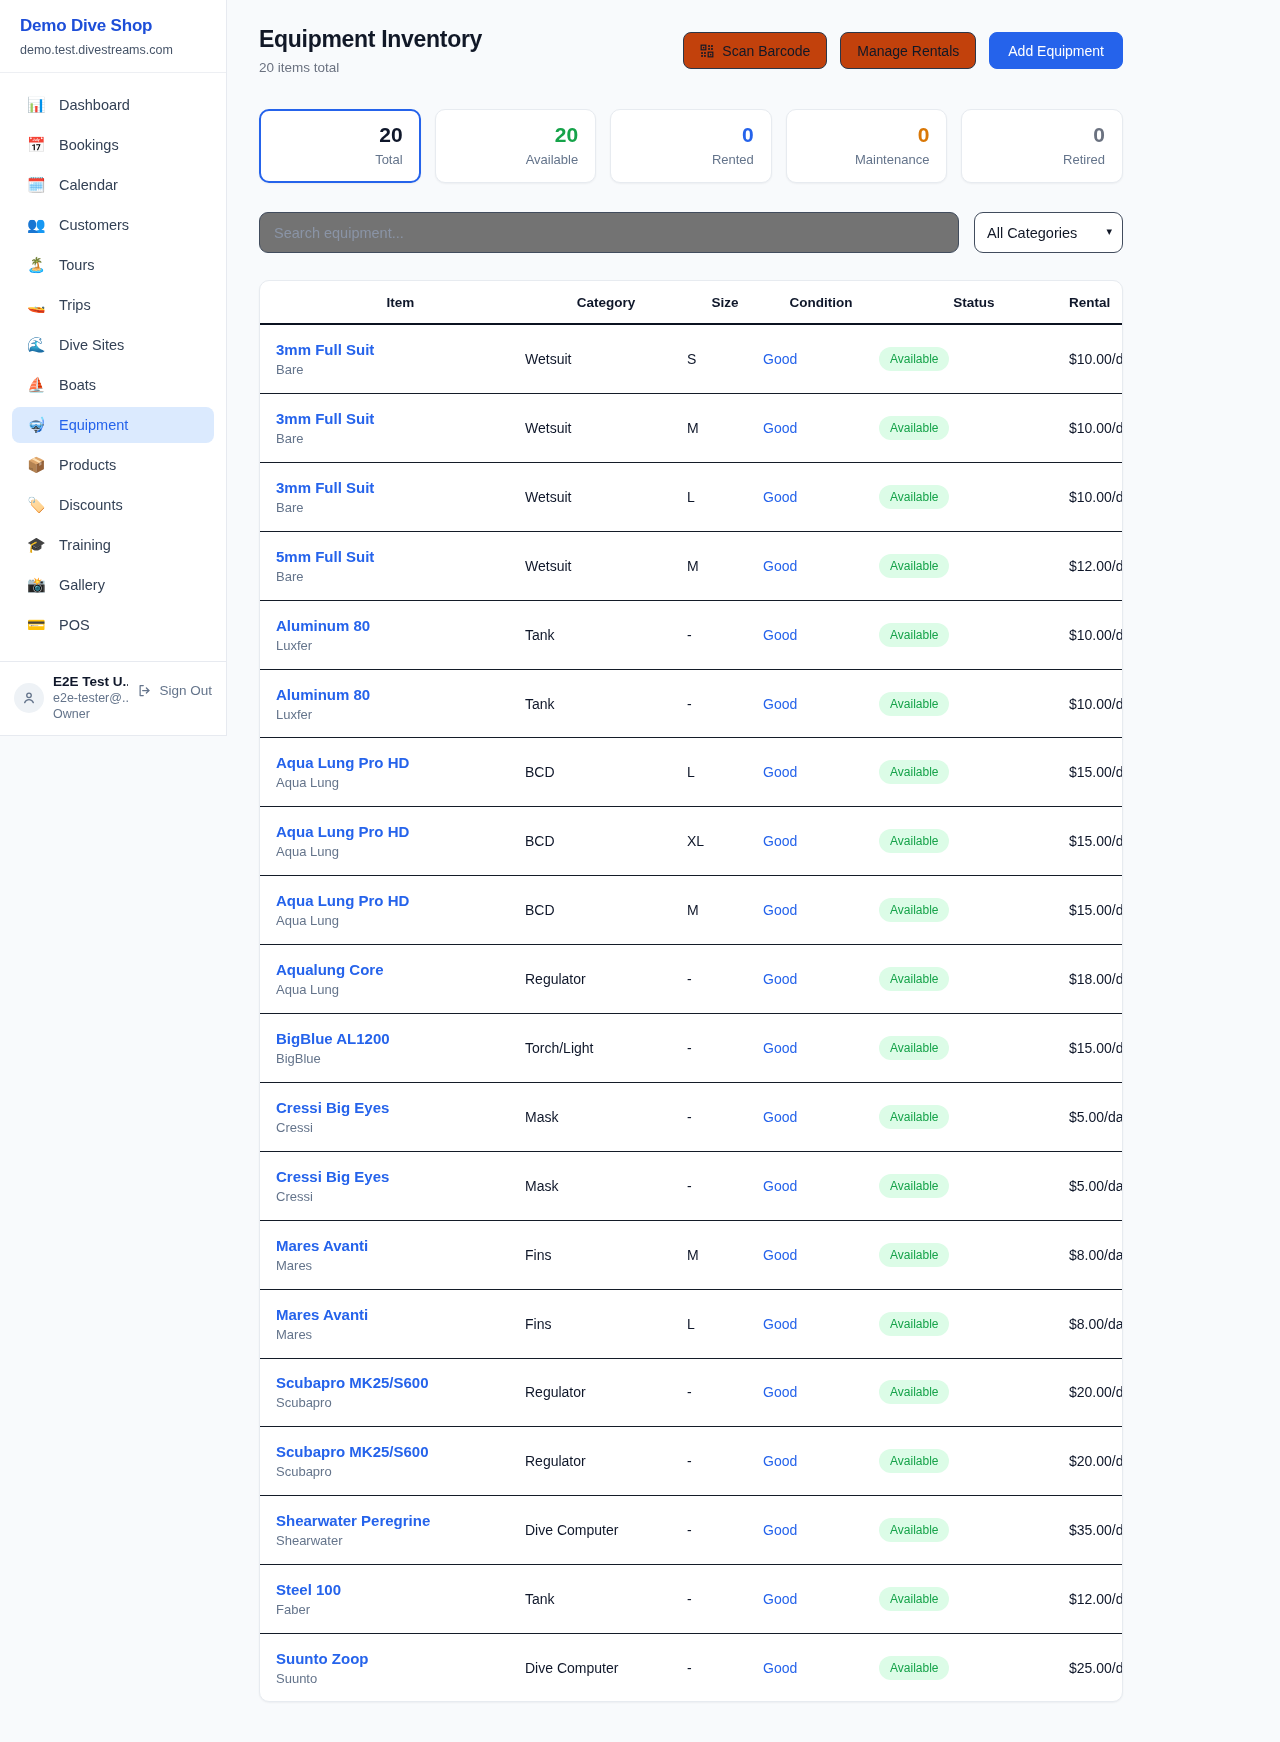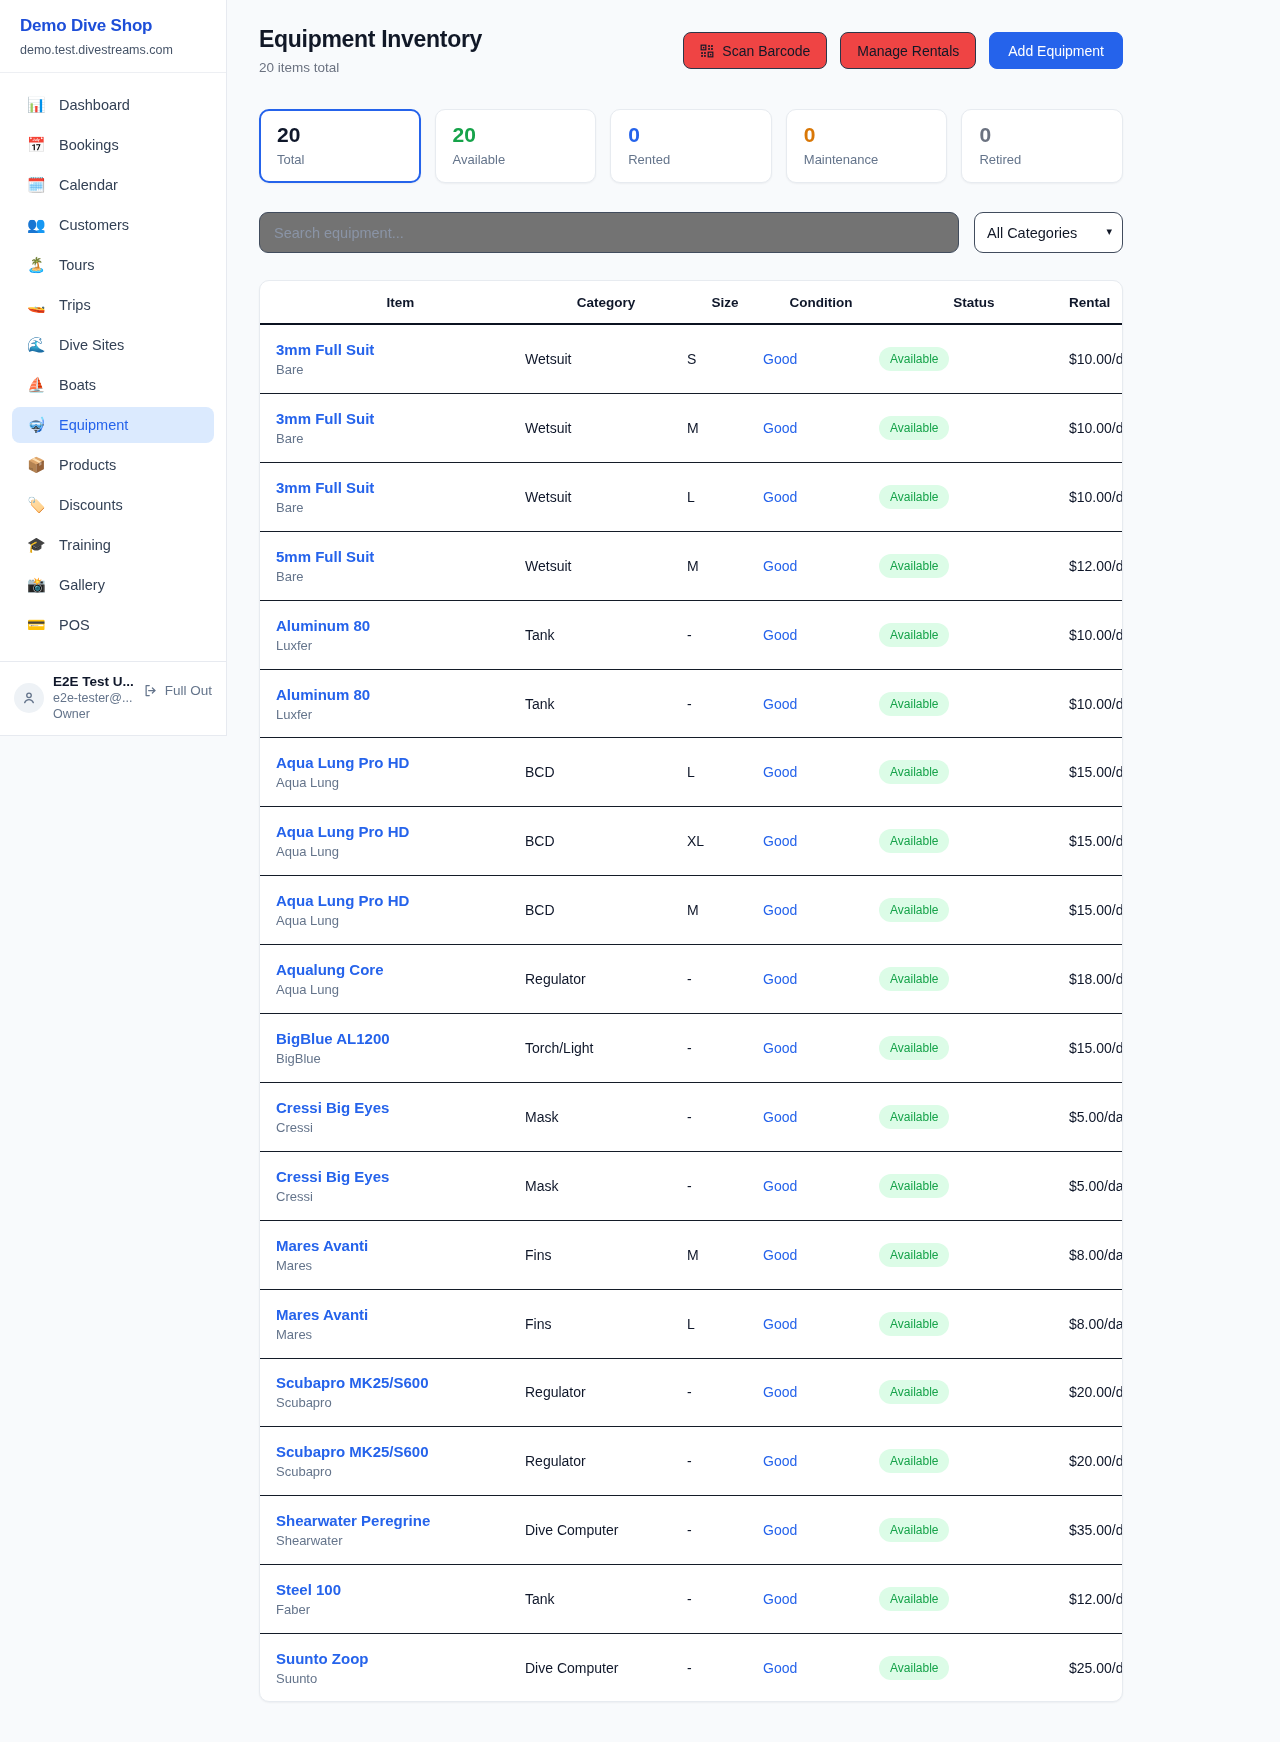--- a/index.html
+++ b/index.html
@@ -45,27 +45,27 @@
 
   
   .main { margin-left:227px; padding:26px 0 0 32px; }
   .container { width:864px; }
 
   .page-header { display:flex; justify-content:space-between; align-items:flex-start; margin-bottom:34px; }
   .page-title { font-size:23px; font-weight:800; color:#111827; letter-spacing:-0.3px; }
   .page-sub { font-size:13.5px; color:#6b7280; margin-top:7px; }
   .header-actions { display:flex; gap:13px; margin-top:6px; }
   .btn {
-    height:37px; padding:16px 16px; border-radius:8px; background:#ef4444;
+    height:37px; padding:16px 16px; border-radius:8px; background:#c2410c;
     border:1px solid #2b3648; color:#111827; font-size:14px; font-weight:500;
     display:inline-flex; align-items:center; gap:8px; cursor:pointer; font-family:inherit;
   }
   .btn-primary { background:#2563eb; border-color:#2563eb; color:#fff; padding:16px 18px; }
 
-  .stats { display:grid; grid-template-columns:repeat(5,1fr); gap:14px; margin-bottom:29px; }
+  .stats { display:grid; grid-template-columns:repeat(5,1fr); gap:14px; margin-bottom:29px;text-align:right; }
   .stat-card {
     background:#fff; border:1px solid #e7ebf0; border-radius:10px;
     padding:13px 17px 15px; box-shadow:0 1px 2px rgba(16,24,40,.05); cursor:pointer;
   }
   .stat-card.selected { border:2px solid #2563eb; padding:12px 16px 14px; }
   .stat-value { font-size:21px; font-weight:800; line-height:1.15; }
   .stat-label { font-size:13px; color:#64748b; margin-top:5px; }
 
   .filter-row { display:flex; gap:15px; margin-bottom:27px; }
   .search-input {
@@ -181,21 +181,21 @@
       <div class="user-name">E2E Test U...</div>
       <div class="user-email">e2e-tester@...</div>
       <div class="user-role">Owner</div>
     </div>
     <div class="signout">
       <svg width="15" height="15" viewBox="0 0 24 24" fill="none" stroke="currentColor" stroke-width="2" stroke-linecap="round" stroke-linejoin="round">
         <path d="M10 4H5v16h5"></path>
         <path d="M15 8l4 4-4 4"></path>
         <path d="M19 12H9"></path>
       </svg>
-      <span>Full Out</span>
+      <span>Sign Out</span>
     </div>
   </div>
 </aside>
 
 <main class="main">
   <div class="container">
 
     <div class="page-header">
       <div>
         <div class="page-title">Equipment Inventory</div>

